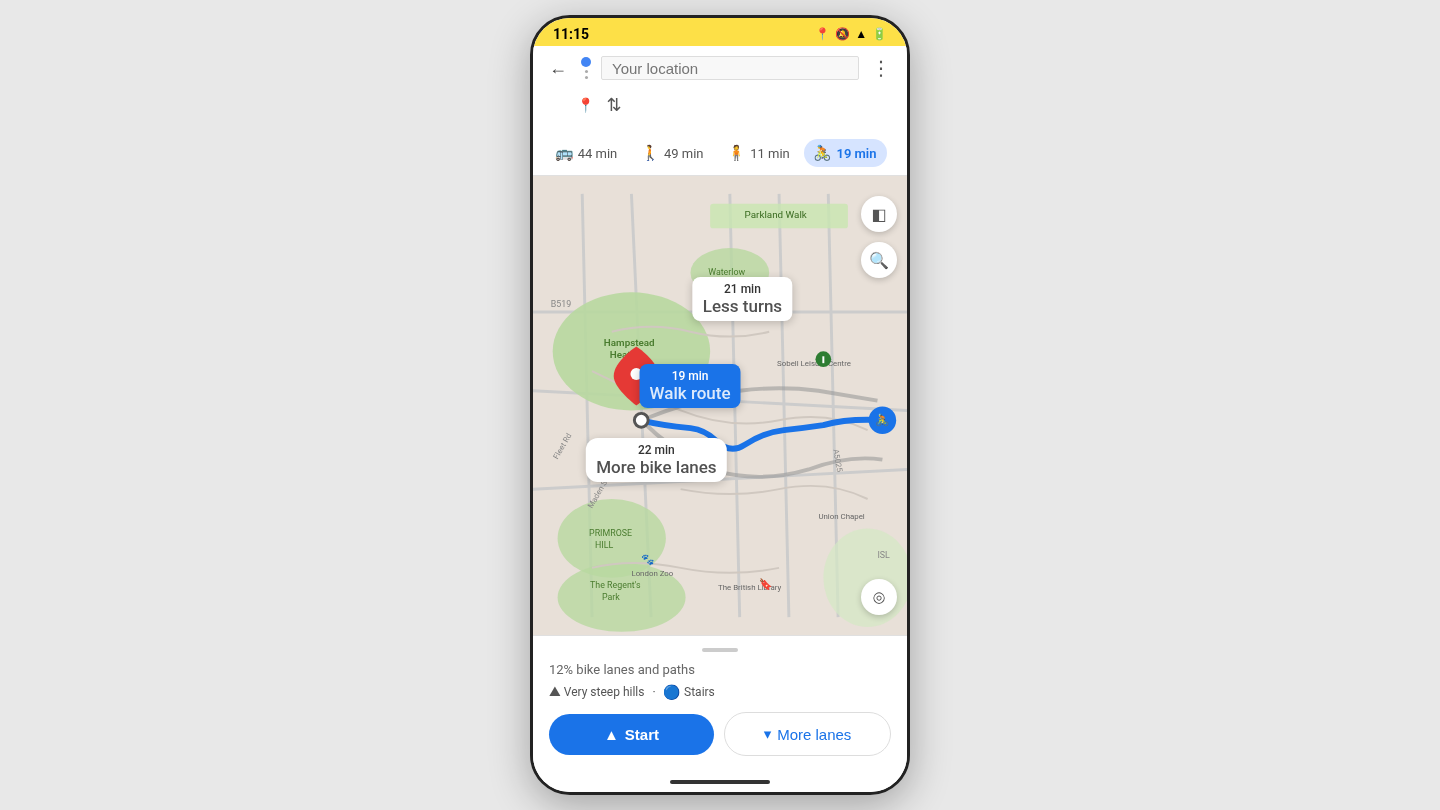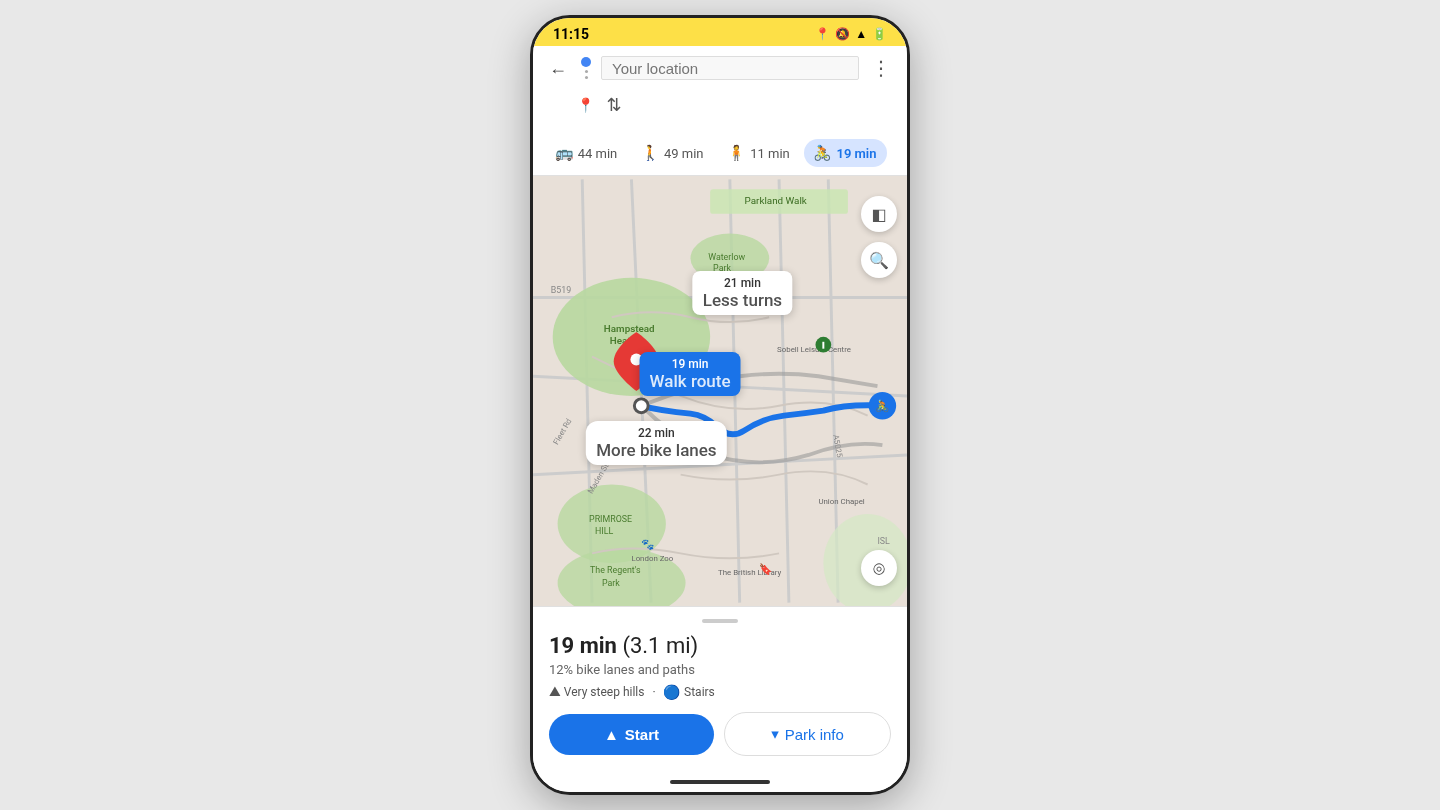--- a/index.html
+++ b/index.html
@@ -463,44 +463,40 @@
     </div>
 
     <div class="route-bubble" style="top: 57%; left: 33%; transform: translate(-50%,0); border-radius: 12px;">
       <div>22 min</div>
       <div class="sub">More bike lanes</div>
     </div>
   </div>
 
   <div class="bottom-sheet">
     <div class="drag-handle"></div>
-    <div class="route-summary">
-      <span>19 min</span>
-      <span class="normal"> <span>(3.1 mi)</span></span>
-    </div>
     <div class="route-details">12% bike lanes and paths</div>
     <div class="route-tags">
       <div class="route-tag">
         <span class="tag-icon">⛰</span>
         <span>Very steep hills</span>
       </div>
       <span>·</span>
       <div class="route-tag">
         <span class="tag-icon">🔵</span>
         <span>Stairs</span>
       </div>
     </div>
     <div class="action-row">
       <button class="start-btn">
         <span>▲</span>
         <span>Start</span>
       </button>
       <button class="more-info-btn">
         <span>▾</span>
-        <span>Park info</span>
+        <span>More lanes</span>
       </button>
     </div>
   </div>
 
   <div class="home-bar">
     <div class="home-bar-line"></div>
   </div>
 
 </div>
 

